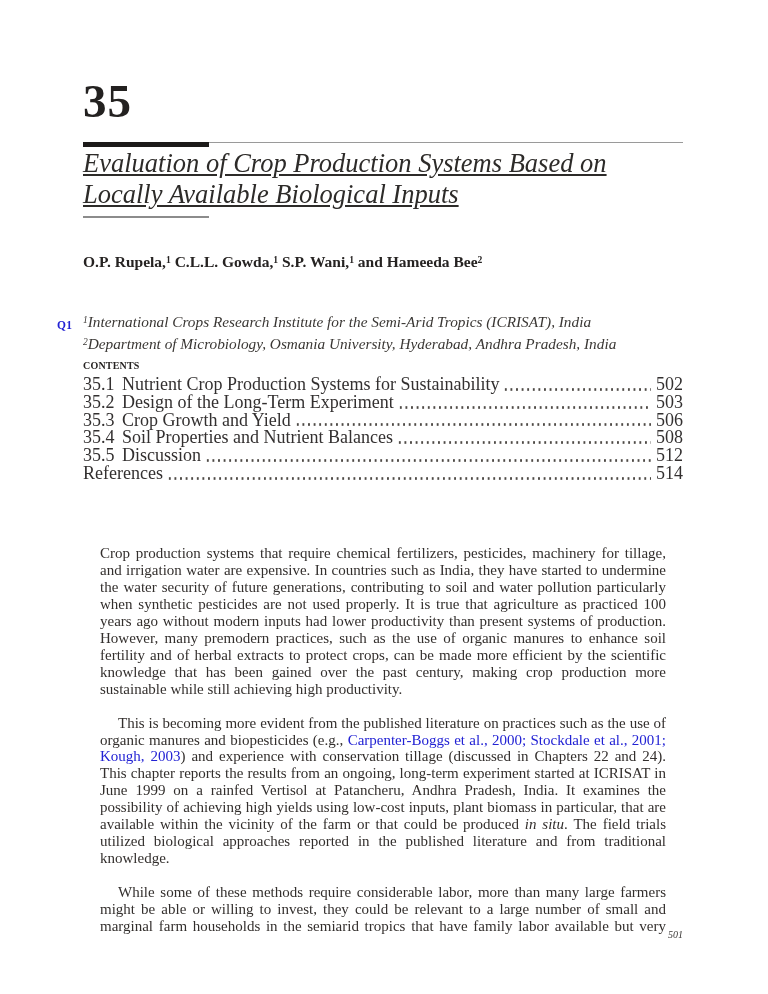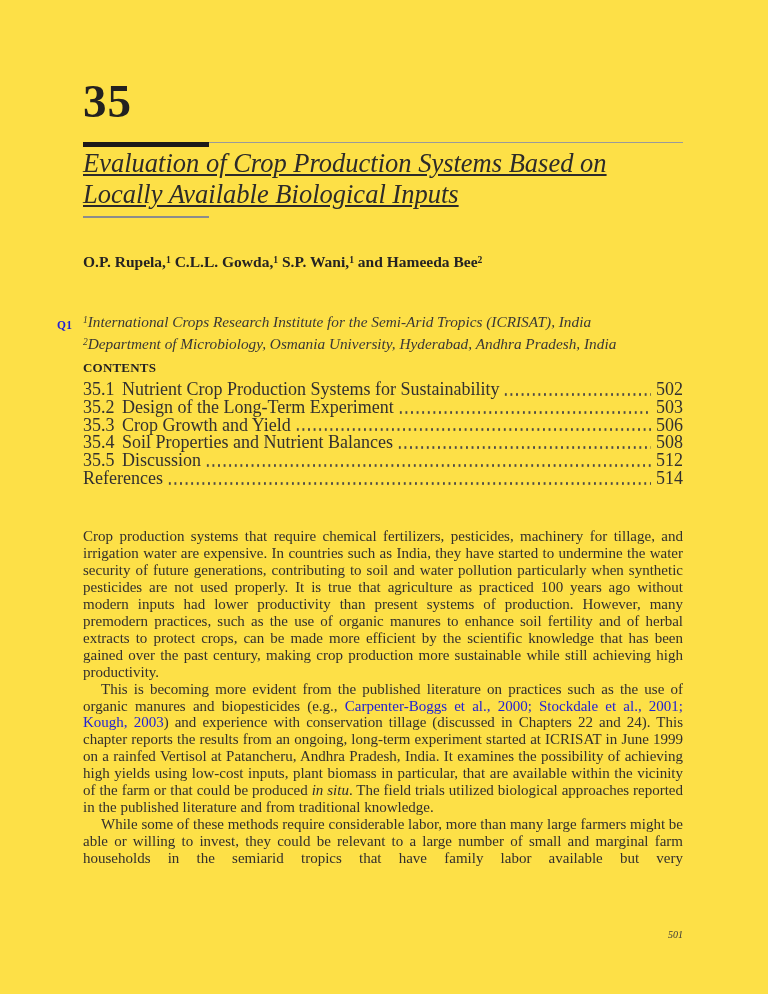--- a/index.html
+++ b/index.html
@@ -1,19 +1,19 @@
 <!DOCTYPE html>
 <html><head>
 <meta charset="utf-8">
 <style>
   html,body{margin:0;padding:0;background:#e8e8e8;}
   .page{
     position:relative;
     width:768px;height:994px;
-    background:#fde047;
+    background:#ffffff;
     font-family:"Liberation Serif", serif;
     color:#332f2d;
     overflow:hidden;
     margin:0 auto;
   }
   .content{position:absolute;left:83px;width:600px;top:0;height:100%;}
 
   .chapter-num{
     position:absolute;top:78px;left:0;
     font-size:47px;font-weight:bold;line-height:1;
@@ -41,37 +41,37 @@
   .affil-row{position:relative;}
   .q1{
     position:absolute;left:-26px;top:3px;
     font-style:normal;font-weight:bold;
     font-size:11.5px;letter-spacing:.3px;
     color:#2222d4;
   }
   sup{font-size:0.62em;line-height:0;vertical-align:baseline;position:relative;top:-0.45em;}
 
   .contents{position:absolute;top:360px;left:0;width:600px;}
-  .contents-head{font-weight:bold;font-size:13px;color:#262322;margin-bottom:5px;letter-spacing:.2px;}
+  .contents-head{font-weight:bold;font-size:10px;color:#262322;margin-bottom:5px;letter-spacing:.2px;}
   .toc-row{display:flex;align-items:baseline;font-size:18px;line-height:17.8px;color:#333030;}
   .toc-num{flex:none;width:39px;}
   .toc-label{flex:none;white-space:nowrap;}
   .toc-dots{flex:1;position:relative;margin:0 5px 0 4px;align-self:stretch;}
   .toc-dots::after{
     content:"";position:absolute;left:0;right:0;bottom:3px;height:3px;
     background-image:radial-gradient(circle, #4e4a46 1.05px, transparent 1.35px);
     background-size:5.6px 3px;background-repeat:repeat-x;
   }
   .toc-page{flex:none;text-align:right;min-width:26px;}
 
   .body-text{
     position:absolute;top:528px;left:0;width:600px;
     font-size:15px;line-height:16.95px;text-align:justify;color:#332f2d;
   }
-  .body-text p{margin:0;padding:0;}
+  .body-text p{margin:17px;padding:0;}
   .body-text p.indent{text-indent:18px;}
   .body-text p.fill-last{text-align-last:justify;}
   .cite-link{color:#2222d4;}
   .it{font-style:italic;}
 
   .page-num{
     position:absolute;top:929px;left:0;width:600px;
     text-align:right;font-style:italic;font-size:10px;color:#3a3836;
   }
 </style>

